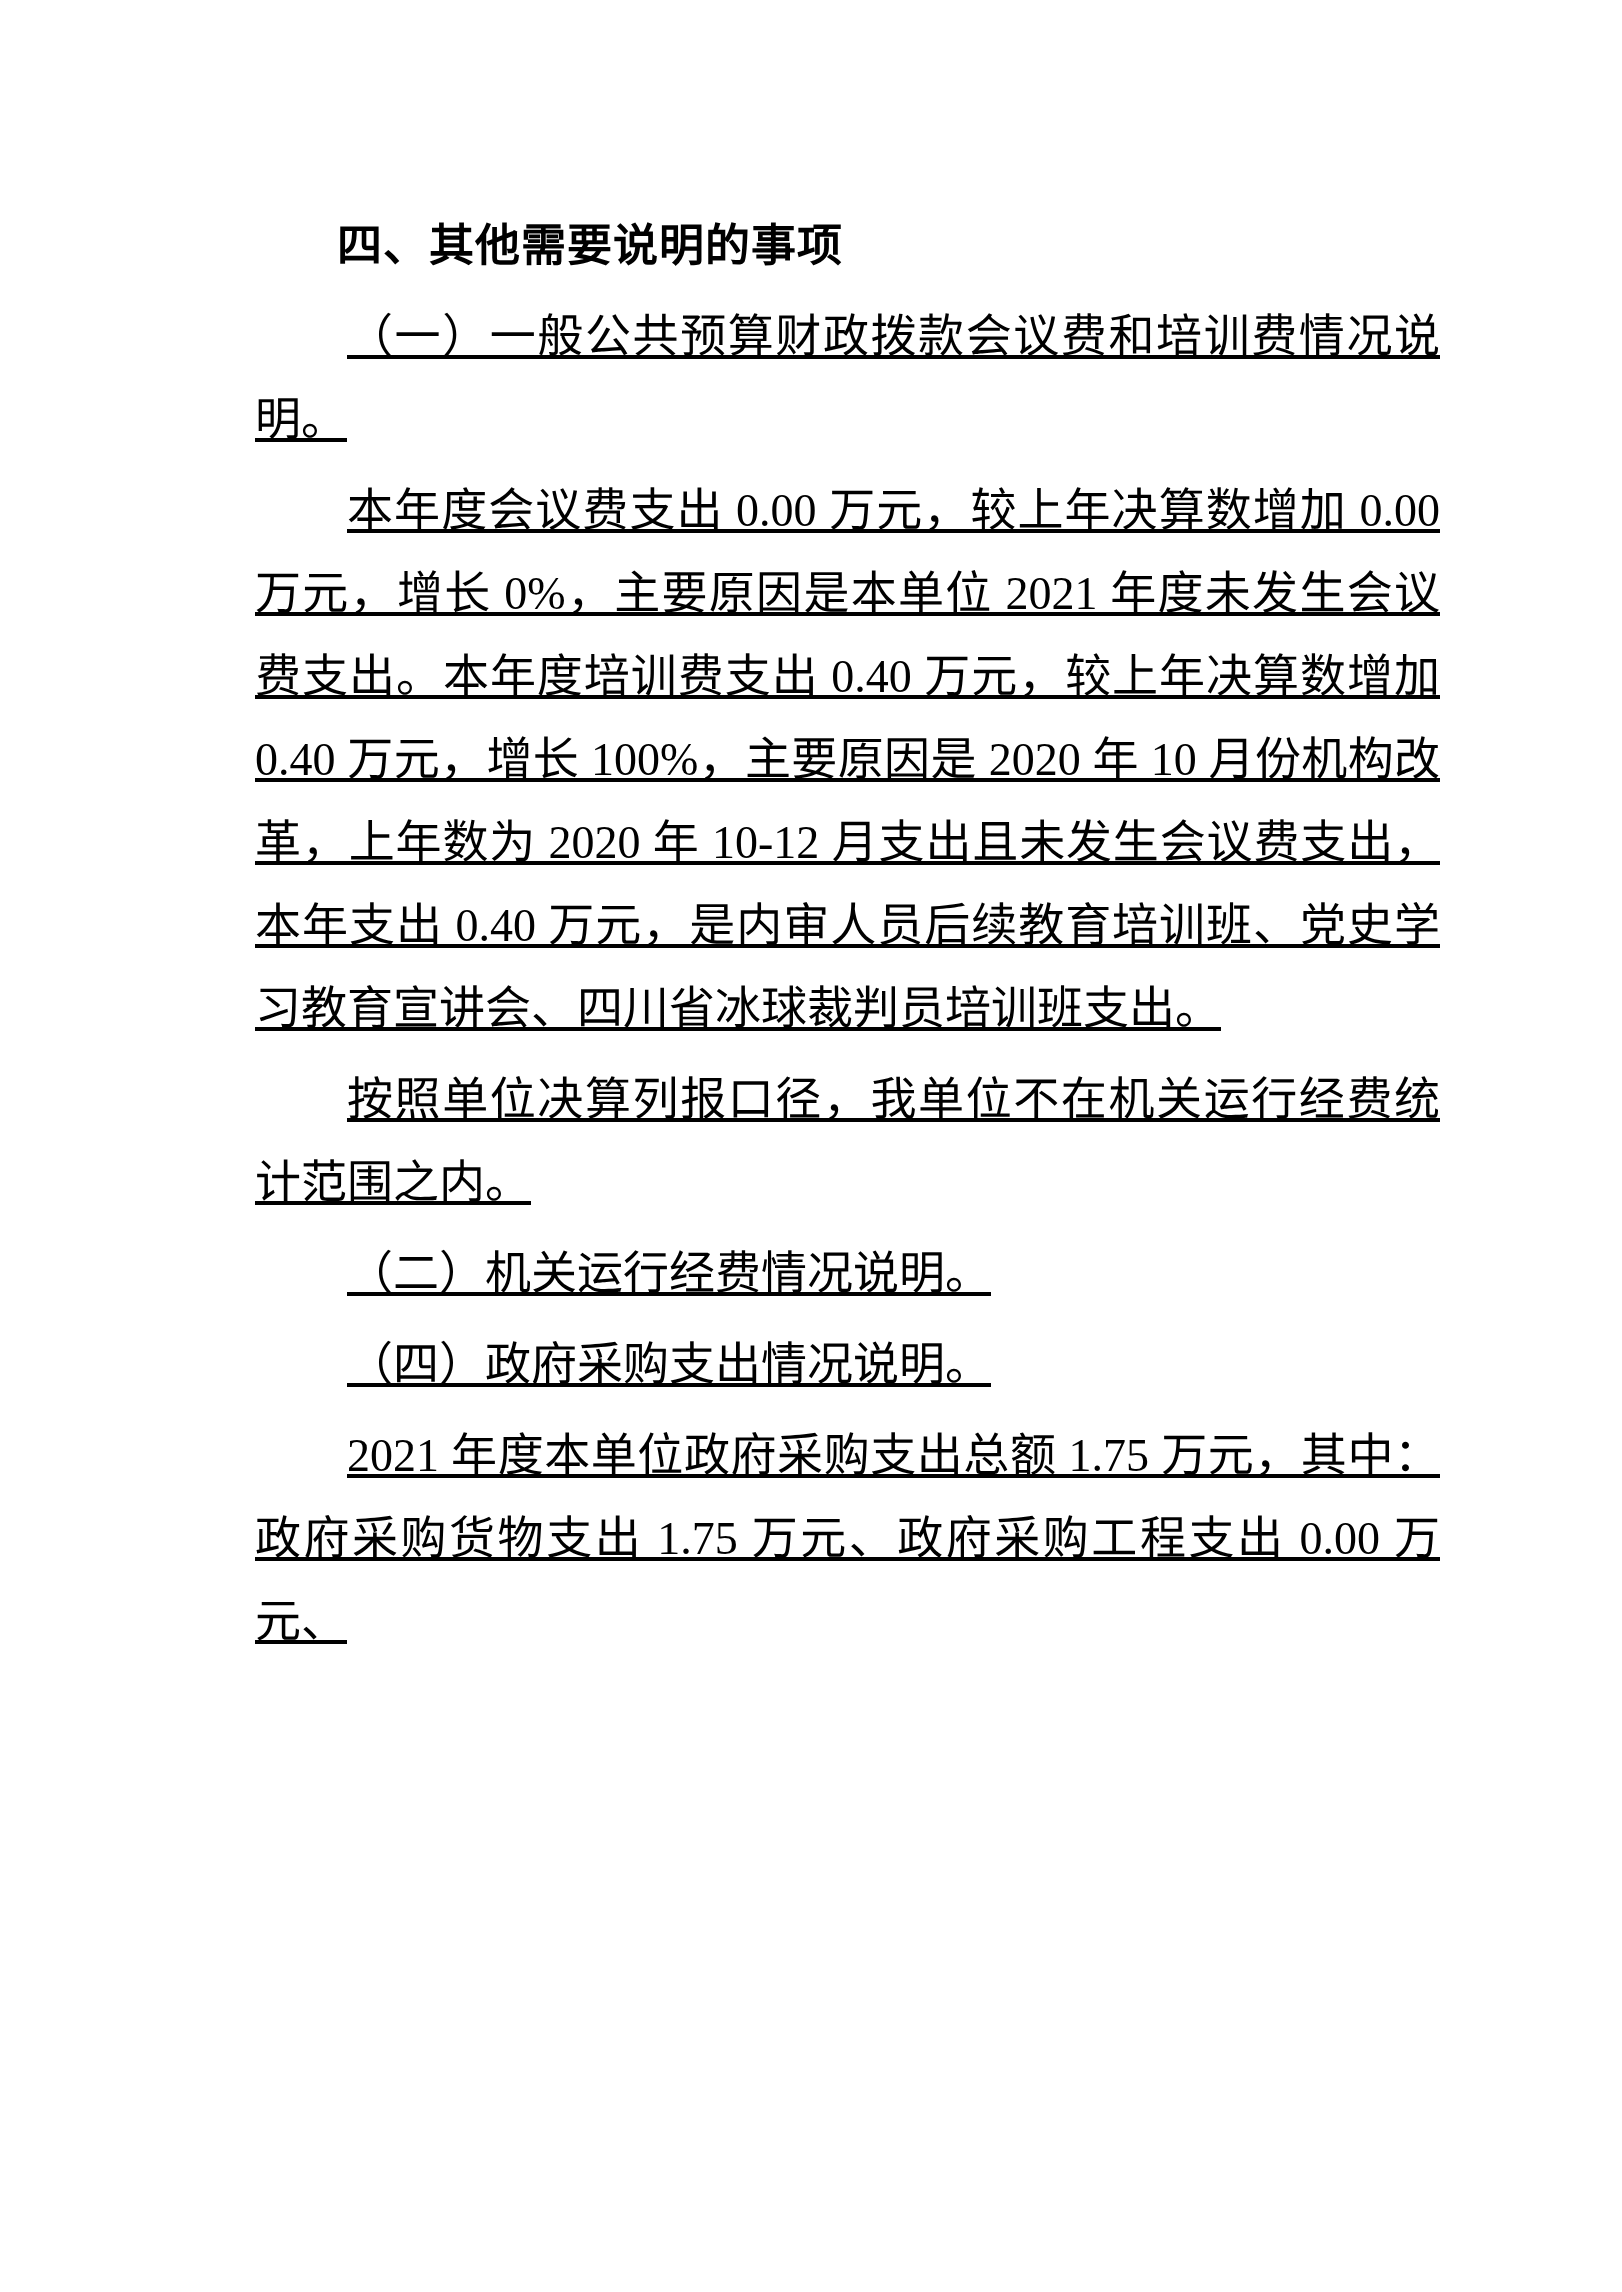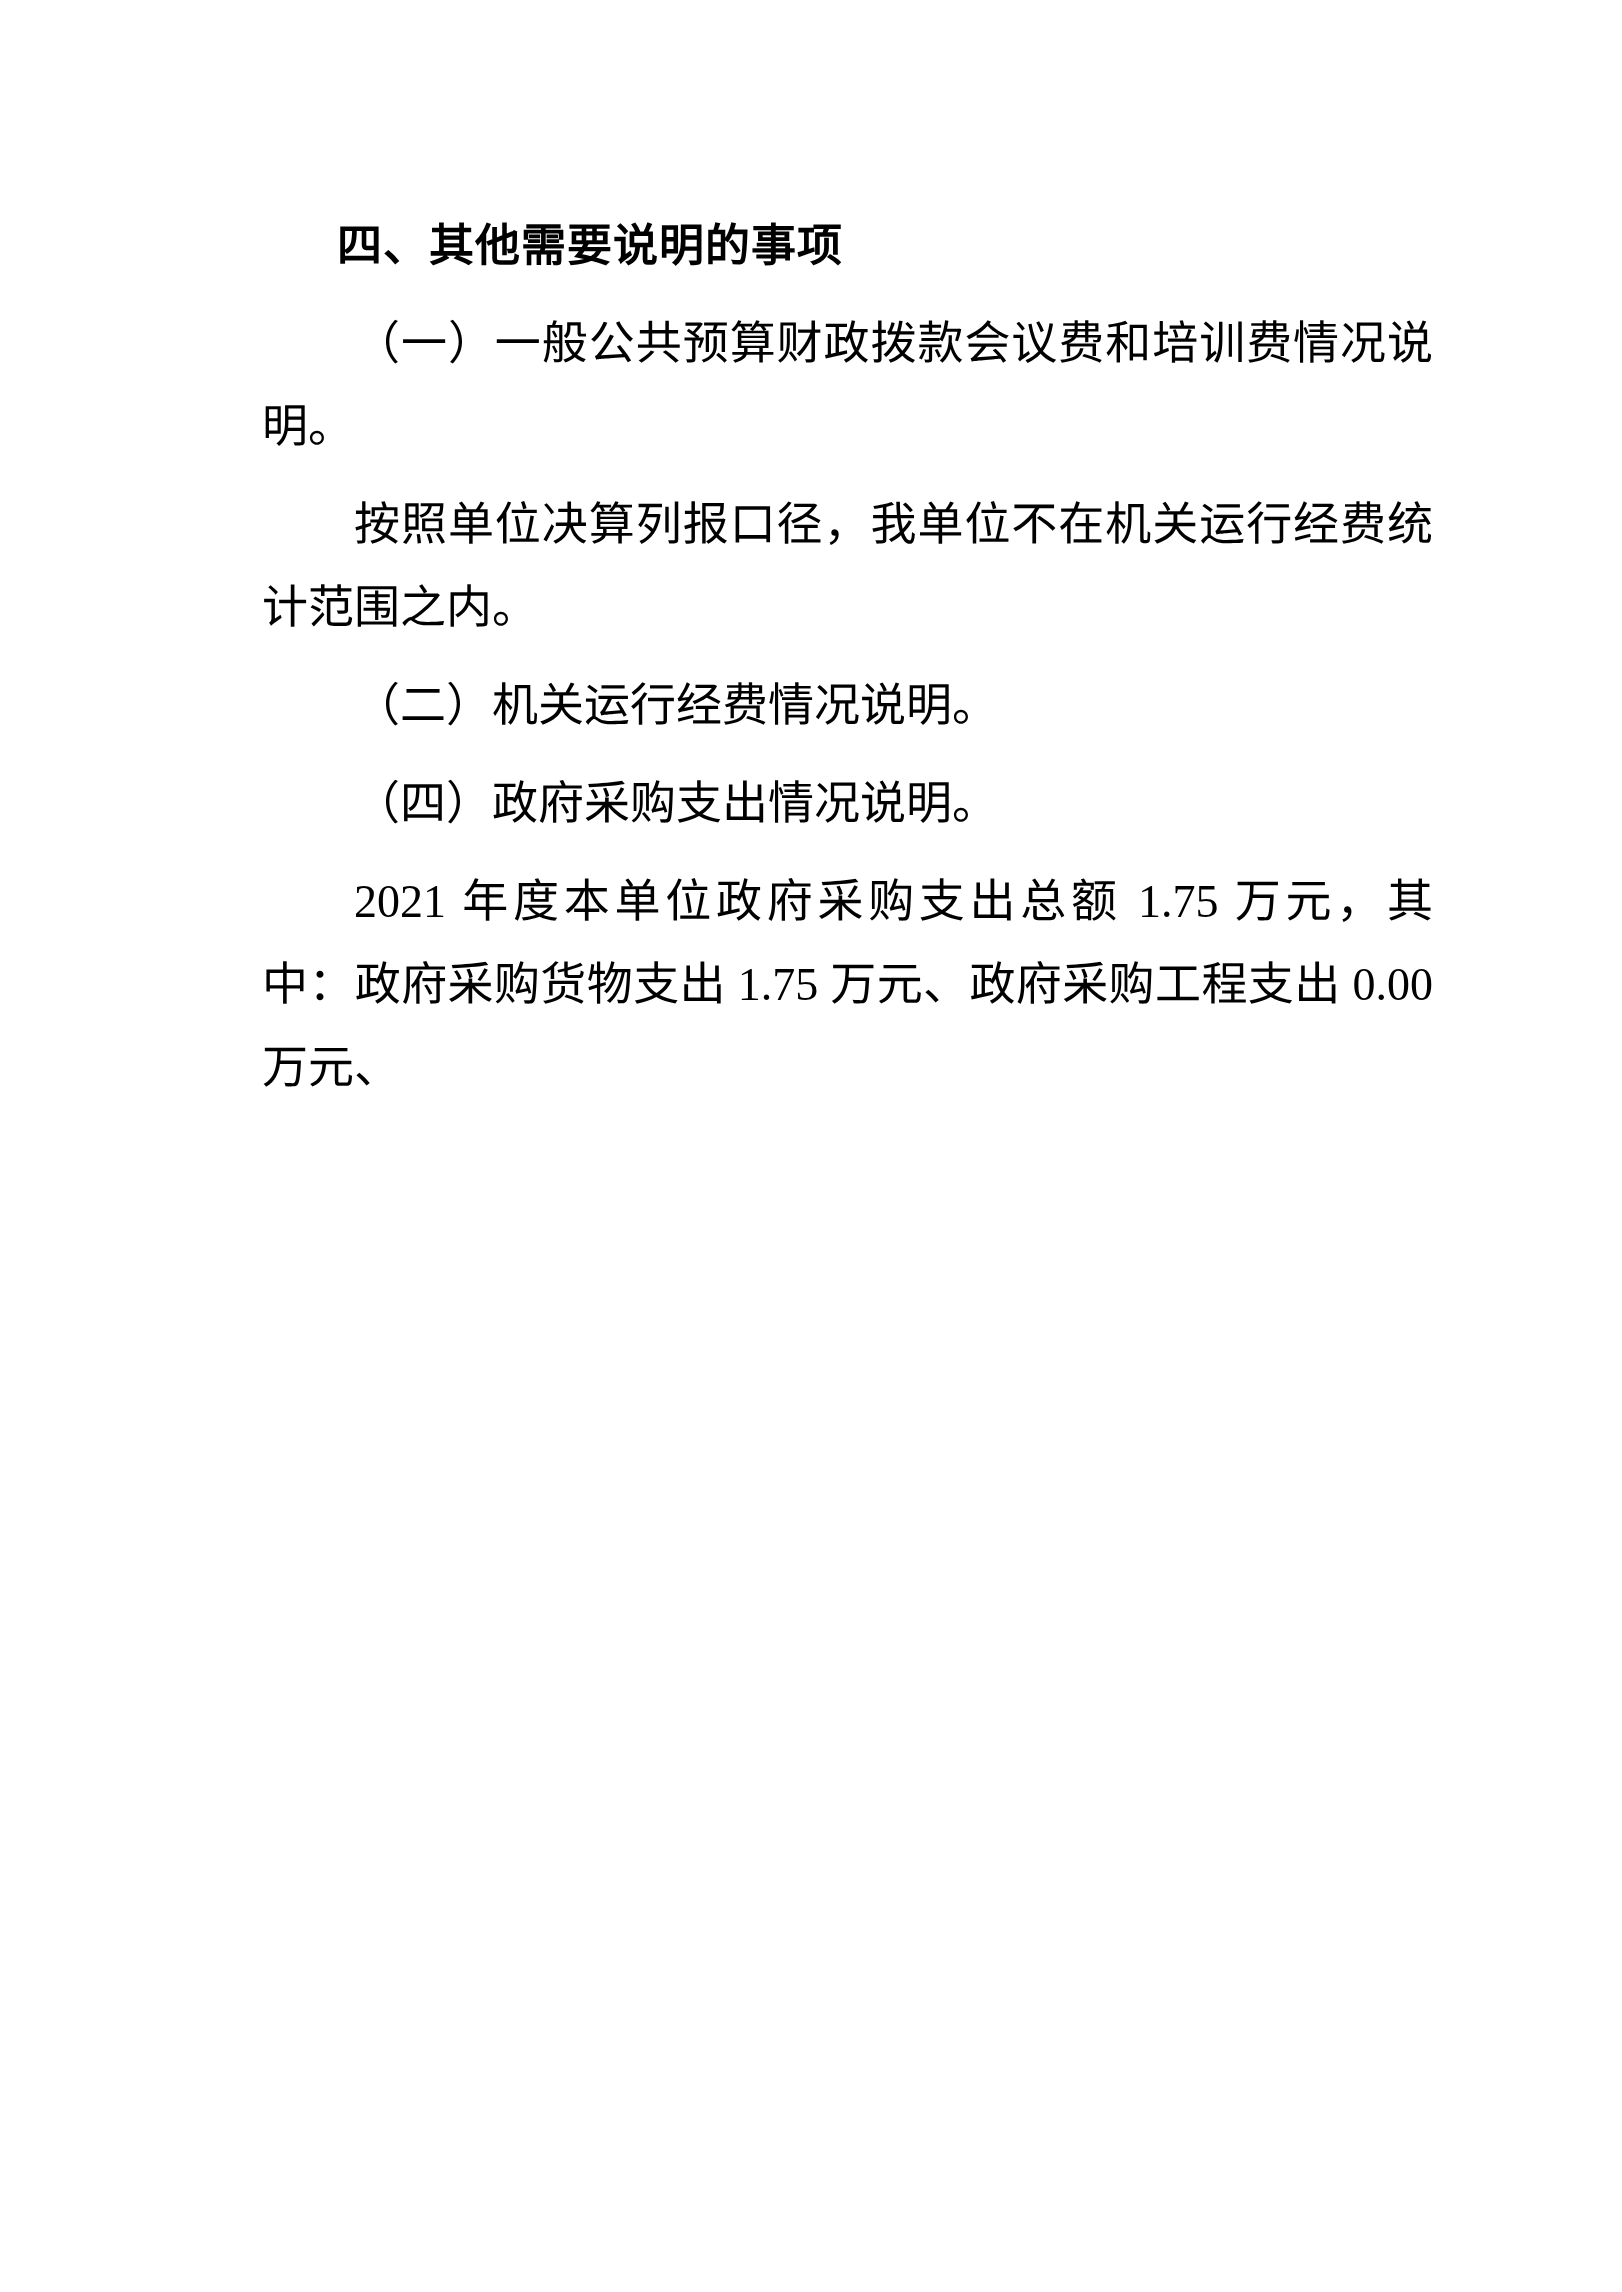--- a/index.html
+++ b/index.html
@@ -24,35 +24,37 @@
     margin: 0;
     font-family: "Liberation Sans", "DejaVu Sans", sans-serif;
     font-weight: 700;
     font-size: 45px;
     line-height: 83px;
     text-indent: 2em;
     text-align: left;
     letter-spacing: 1px;
   }
   .para {
-    margin: 15px;
+    margin: 8px;
     text-indent: 2em;
     text-align: justify;
     text-justify: inter-character;
     word-break: normal;
+    text-decoration: underline;
   }
 </style>
 </head>
 <body>
 
 <div class="page">
   <h2 class="heading">四、其他需要说明的事项</h2>
 
   <p class="para">（一）一般公共预算财政拨款会议费和培训费情况说明。</p>
 
+  <p class="para">本年度会议费支出 0.00 万元，较上年决算数增加 0.00 万元，增长 0%，主要原因是本单位 2021 年度未发生会议费支出。本年度培训费支出 0.40 万元，较上年决算数增加 0.40 万元，增长 100%，主要原因是 2020 年 10 月份机构改革，上年数为 2020 年 10-12 月支出且未发生会议费支出，本年支出 0.40 万元，是内审人员后续教育培训班、党史学习教育宣讲会、四川省冰球裁判员培训班支出。</p>
 
   <p class="para">按照单位决算列报口径，我单位不在机关运行经费统计范围之内。</p>
 
   <p class="para">（二）机关运行经费情况说明。</p>
 
 
 
   <p class="para">（四）政府采购支出情况说明。</p>
 
   <p class="para">2021 年度本单位政府采购支出总额 1.75 万元，其中：政府采购货物支出 1.75 万元、政府采购工程支出 0.00 万元、</p>

